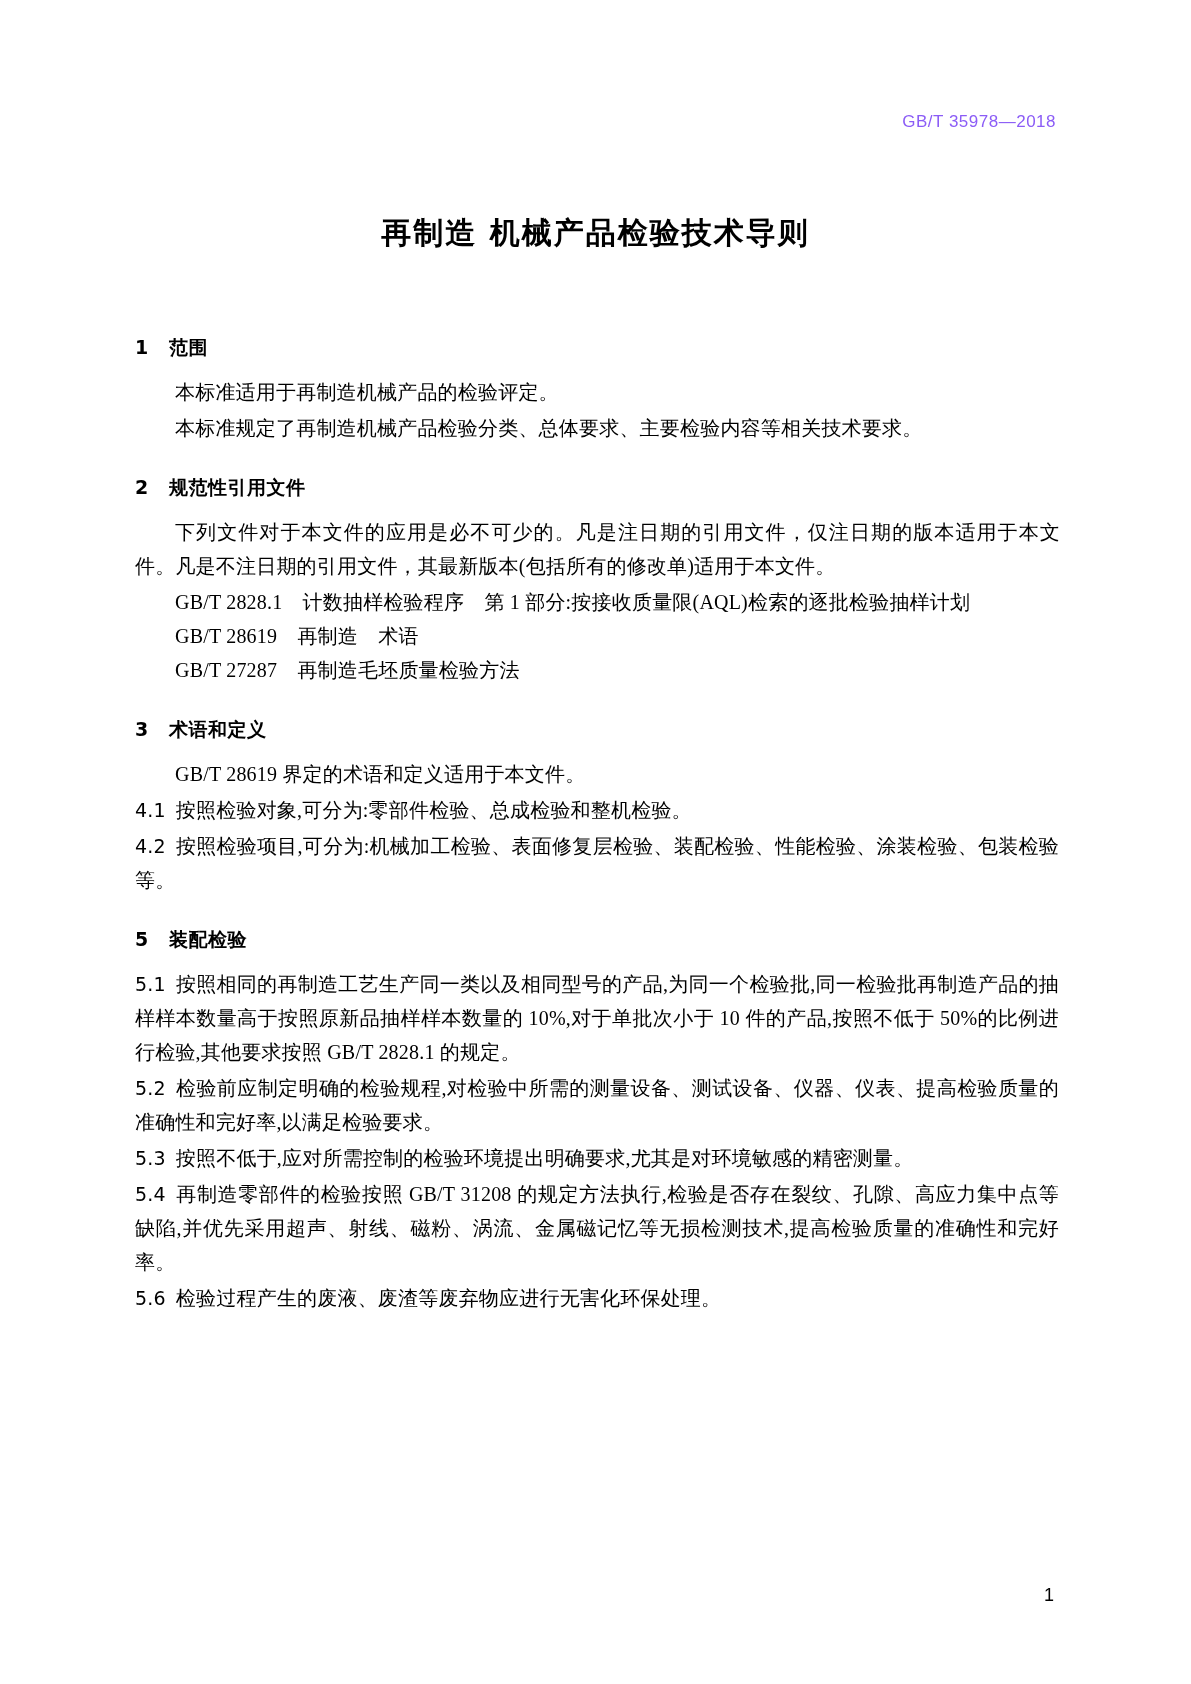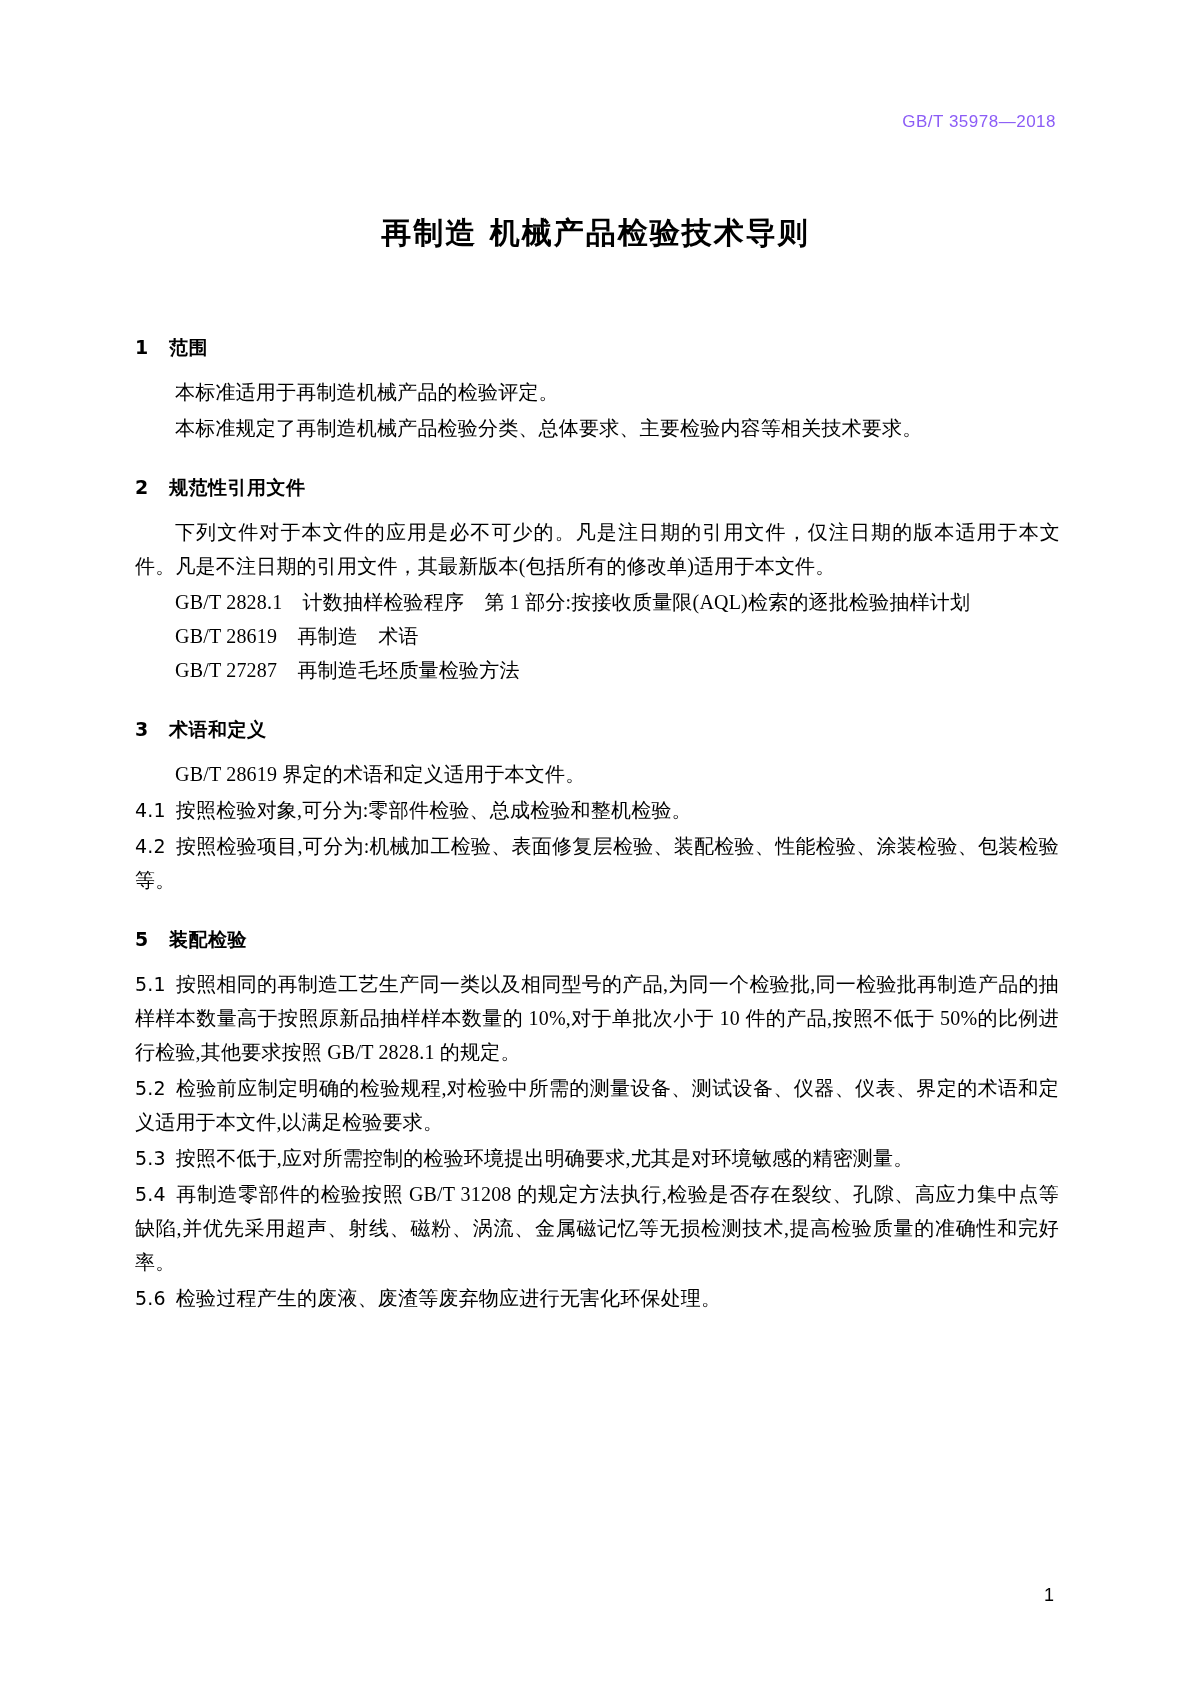--- a/index.html
+++ b/index.html
@@ -134,21 +134,21 @@
       <span class="lbl">4.2</span><span>按照检验项目,可分为:机械加工检验、表面修复层检验、装配检验、性能检验、涂装检验、包装检验等。</span>
     </p>
 
     <div class="sec-head">
       <span class="num">5</span><span>装配检验</span>
     </div>
     <p class="num-para">
       <span class="lbl">5.1</span><span>按照相同的再制造工艺生产同一类以及相同型号的产品,为同一个检验批,同一检验批再制造产品的抽样样本数量高于按照原新品抽样样本数量的 10%,对于单批次小于 10 件的产品,按照不低于 50%的比例进行检验,其他要求按照 GB/T 2828.1 的规定。</span>
     </p>
     <p class="num-para">
-      <span class="lbl">5.2</span><span>检验前应制定明确的检验规程,对检验中所需的测量设备、测试设备、仪器、仪表、界定的术语和定义适用于本文件,以满足检验要求。</span>
+      <span class="lbl">5.2</span><span>检验前应制定明确的检验规程,对检验中所需的测量设备、测试设备、仪器、仪表、提高检验质量的准确性和完好率,以满足检验要求。</span>
     </p>
     <p class="num-para">
       <span class="lbl">5.3</span><span>按照不低于,应对所需控制的检验环境提出明确要求,尤其是对环境敏感的精密测量。</span>
     </p>
     <p class="num-para">
       <span class="lbl">5.4</span><span>再制造零部件的检验按照 GB/T 31208 的规定方法执行,检验是否存在裂纹、孔隙、高应力集中点等缺陷,并优先采用超声、射线、磁粉、涡流、金属磁记忆等无损检测技术,提高检验质量的准确性和完好率。</span>
     </p>
     <p class="num-para">
       <span class="lbl">5.6</span><span>检验过程产生的废液、废渣等废弃物应进行无害化环保处理。</span>
     </p>

